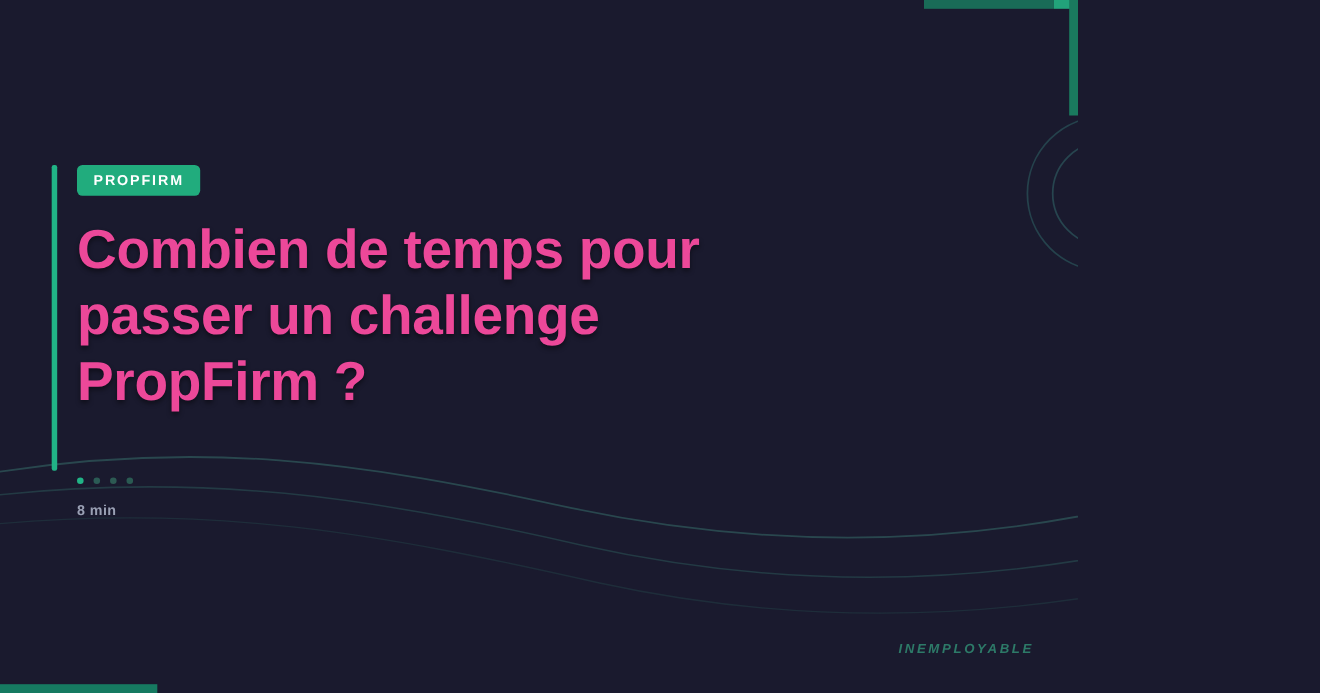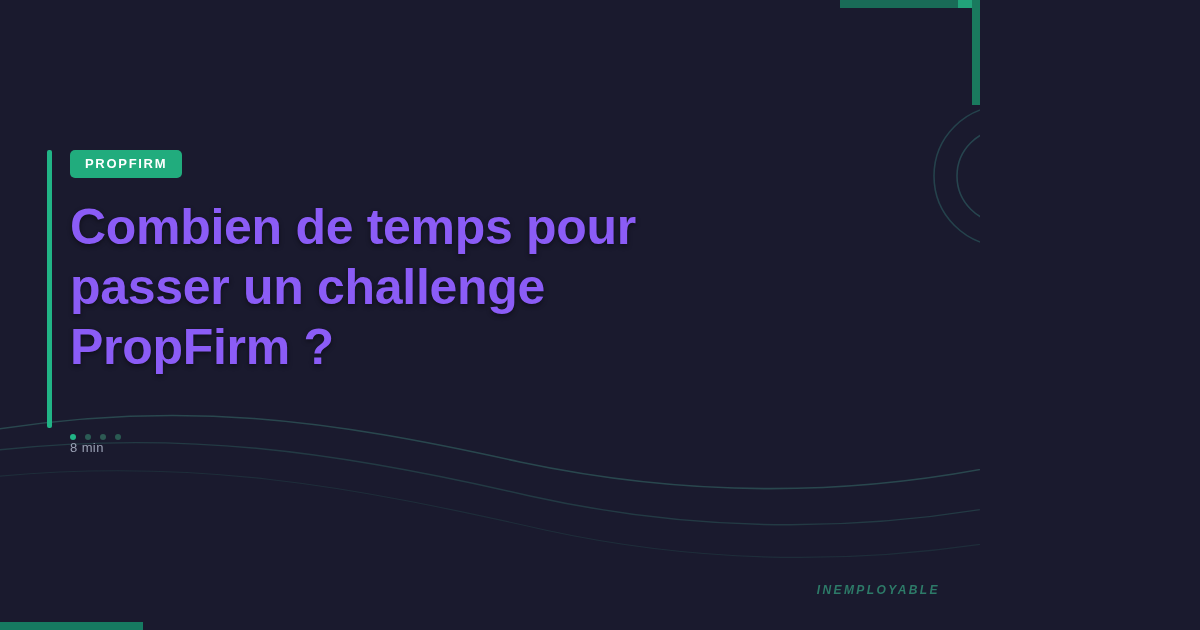--- a/index.html
+++ b/index.html
@@ -92,21 +92,21 @@
     font-size: 13px;
     font-weight: bold;
     letter-spacing: 1.7px;
     padding: 7px 15px 8px 15px;
     border-radius: 5px;
     line-height: 1;
   }
 
   .title {
     margin: 19px 0 0 0;
-    color: #8b5cf6;
+    color: #ec4899;
     font-size: 50px;
     font-weight: bold;
     line-height: 60px;
     letter-spacing: -0.3px;
     max-width: 600px;
     text-shadow: 0 2px 5px rgba(0,0,0,0.45);
   }
 
   .meta {
     position: absolute;
@@ -122,23 +122,24 @@
     width: 6px;
     height: 6px;
     border-radius: 50%;
     background: #21b486;
   }
   .dot.d2 { background: #2b5b55; }
   .dot.d3 { background: #2d5a53; }
   .dot.d4 { background: #2a5a52; }
 
   .read-time {
+    margin-top: 16px;
     color: #9aa0b4;
     font-size: 13px;
-    font-weight: normal;
+    font-weight: bold;
     letter-spacing: 0.4px;
   }
 
   
   .brand {
     position: absolute;
     right: 40px;
     bottom: 33px;
     color: #2d7a68;
     font-size: 12px;

